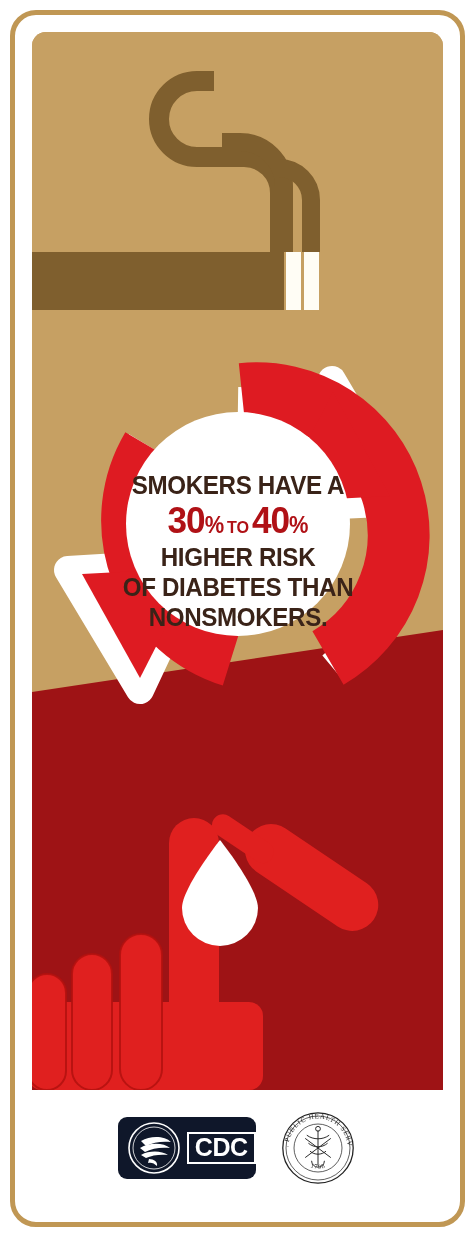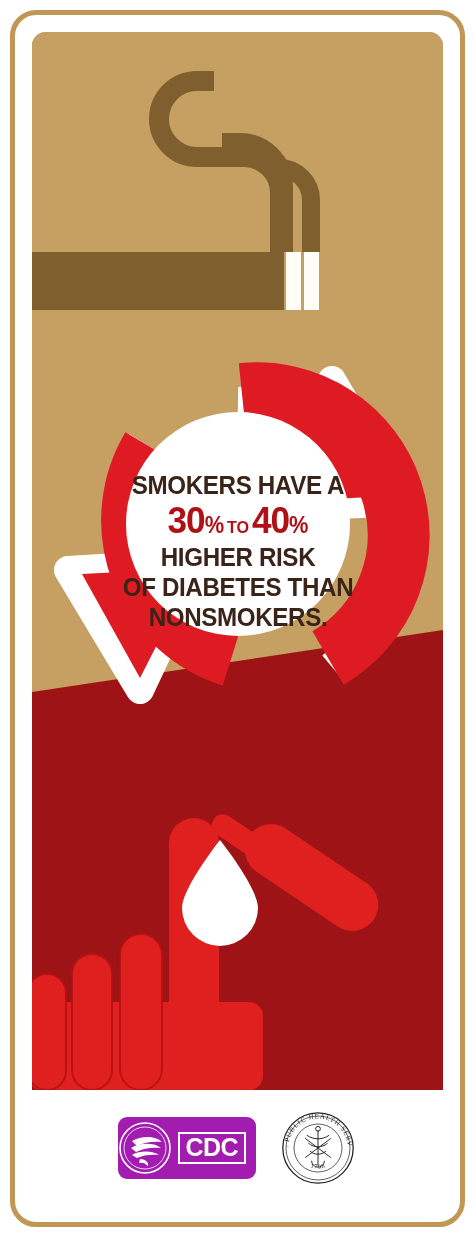--- a/index.html
+++ b/index.html
@@ -132,25 +132,25 @@
     height: 115px;
     background: #ffffff;
     display: flex;
     align-items: center;
     justify-content: center;
     gap: 22px;
   }
   #cdc-logo {
     width: 138px;
     height: 62px;
-    background: #a21caf;
+    background: #0f172a;
     border-radius: 9px;
     display: flex;
     align-items: center;
-    justify-content: flex-start;
+    justify-content: flex-end;
     gap: 4px;
   }
   #cdc-text-box {
     border: 2px solid #ffffff;
     padding: 1px 6px 2px 6px;
     color: #ffffff;
     font-size: 25px;
     font-weight: bold;
     letter-spacing: -0.5px;
     line-height: 1;

